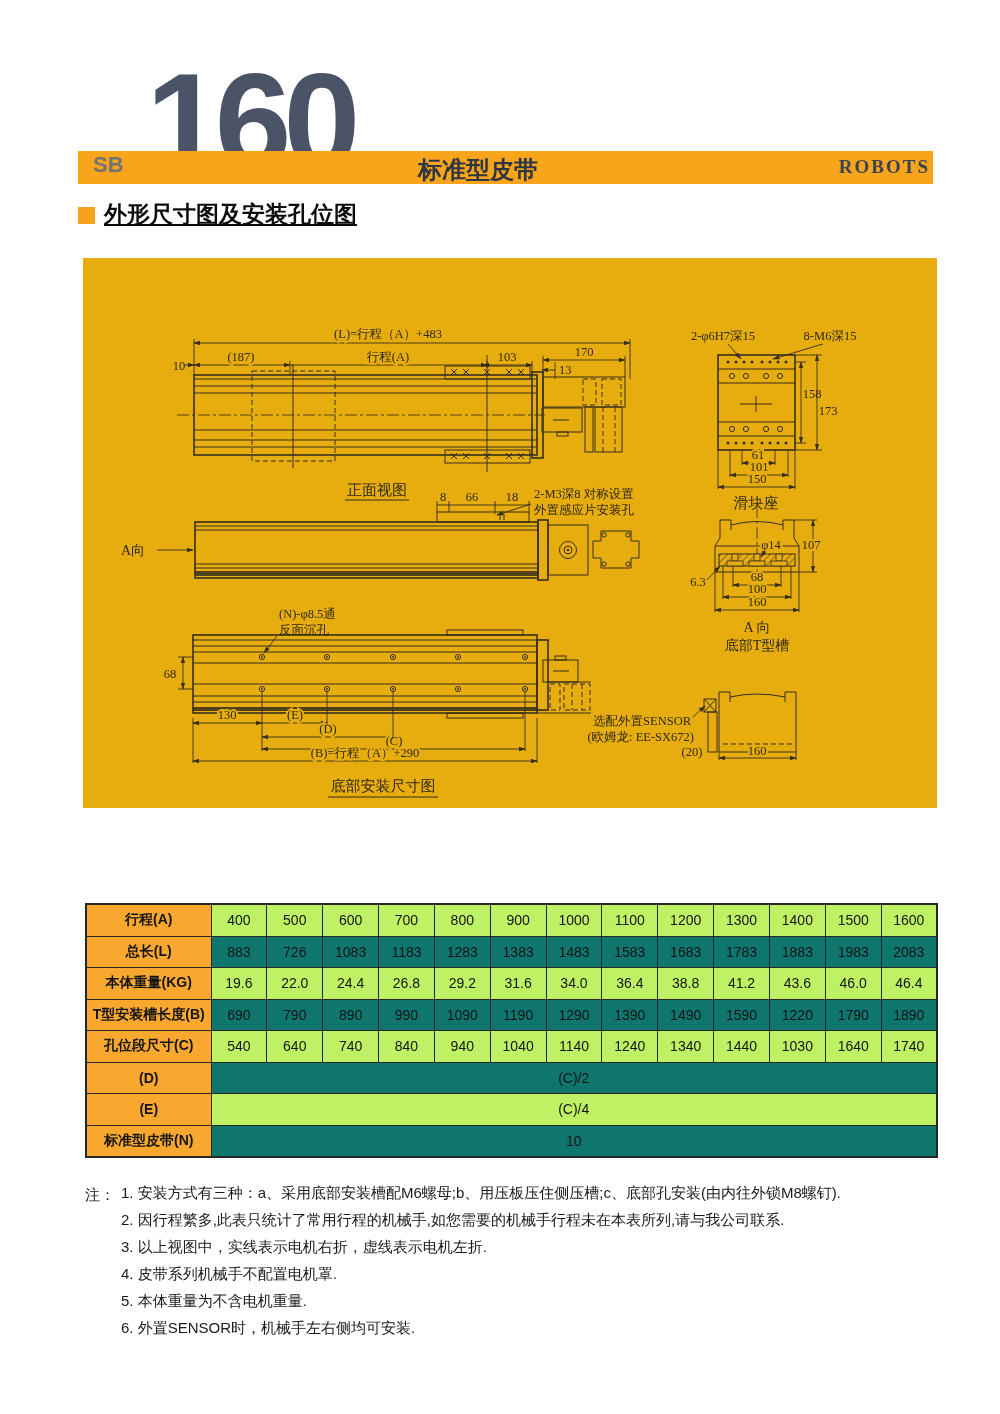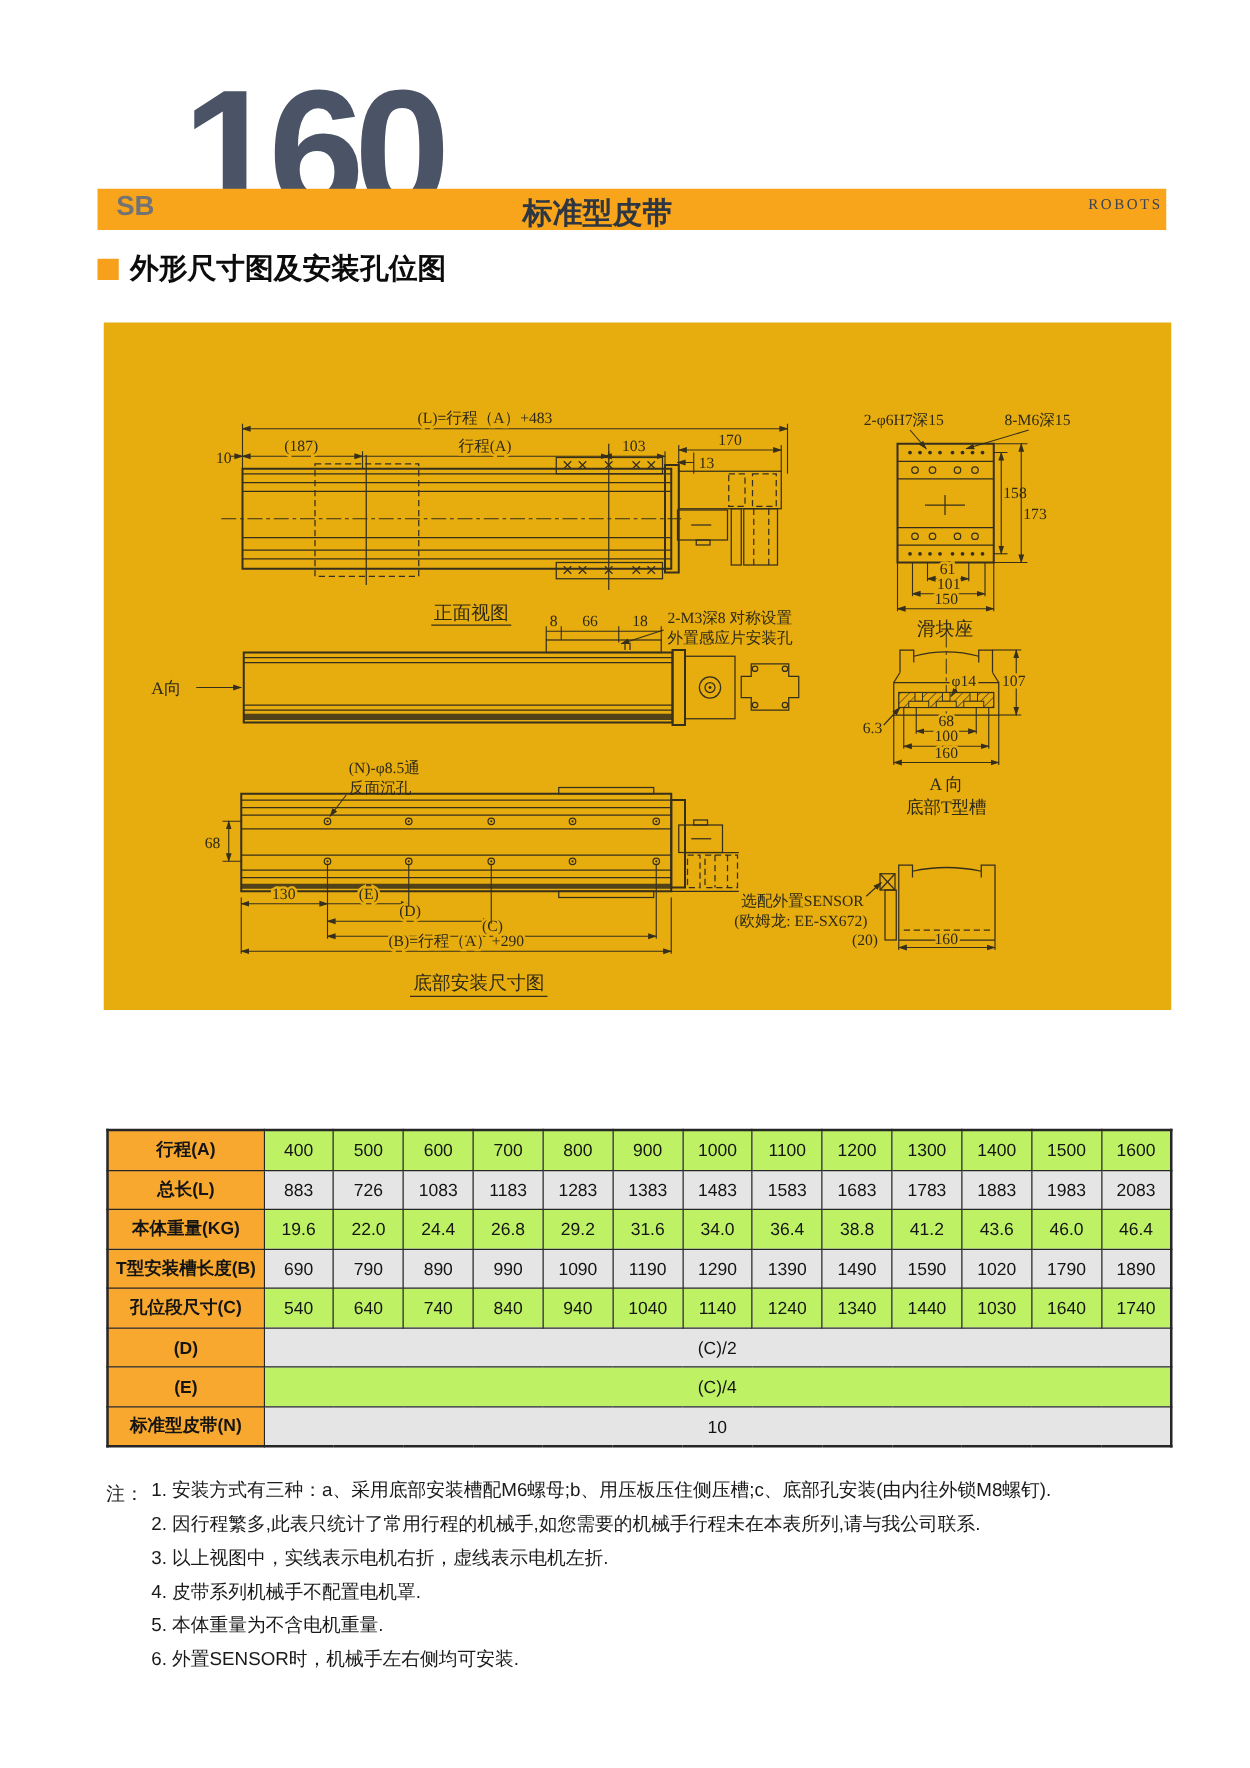--- a/index.html
+++ b/index.html
@@ -5,24 +5,24 @@
   html,body{margin:0;padding:0;background:#ffffff;}
   .page{position:relative;width:1000px;height:1414px;background:#ffffff;overflow:hidden;
         font-family:"Liberation Sans",sans-serif;color:#111;}
   
   .topbar{position:absolute;left:78px;top:151px;width:855px;height:33px;background:#F8A51C;}
   .model-big{position:absolute;left:146px;top:52px;font-size:138px;line-height:1;font-weight:bold;
              letter-spacing:-8px;color:#4A5466;}
   .series{position:absolute;left:93px;top:152px;font-size:22px;font-weight:bold;color:#737373;}
   .subtitle{position:absolute;left:392px;top:154px;font-size:24px;font-weight:bold;color:#2E3642;margin-left:26px;}
   .brand{position:absolute;right:70px;top:156px;font-family:"Liberation Serif",serif;
-         font-weight:normal;font-size:12px;letter-spacing:2px;color:#3A4353;}
+         font-weight:bold;font-size:19px;letter-spacing:2px;color:#3A4353;}
   
   .sec-bullet{position:absolute;left:78px;top:207px;width:17px;height:17px;background:#F6A01C;}
-  .sec-title{position:absolute;left:104px;top:199px;font-size:23px;font-weight:bold;color:#0c0c0c;}
+  .sec-title{position:absolute;left:104px;top:199px;font-size:23px;font-weight:bold;color:#0c0c0c;text-decoration:underline;}
   
   .panel{position:absolute;left:83px;top:258px;width:854px;height:550px;background:#E7AD0F;}
   .panel svg{display:block;width:854px;height:630px;}
   .ln{stroke:#362f1c;stroke-width:1;fill:none;}
   .thk{stroke:#362f1c;stroke-width:1.6;fill:none;}
   .dash{stroke:#362f1c;stroke-width:1;fill:none;stroke-dasharray:5,3;}
   .cl{stroke:#362f1c;stroke-width:0.8;fill:none;stroke-dasharray:12,3,3,3;}
   .dim{stroke:#362f1c;stroke-width:0.9;fill:none;}
   .fillink{fill:#362f1c;stroke:none;}
   text{fill:#2f2a16;font-family:"Liberation Serif","DejaVu Serif",serif;}
@@ -33,21 +33,21 @@
   .mid{text-anchor:middle;}
   .end{text-anchor:end;}
   
   .spec-table{position:absolute;left:85px;top:903px;width:853px;border-collapse:collapse;
               table-layout:fixed;font-size:14px;}
   .spec-table td{border:1.5px solid #262626;text-align:center;height:30.5px;padding:0;
                  font-family:"Liberation Sans",sans-serif;color:#141414;}
   .spec-table{border:2.5px solid #262626;}
   .spec-table td.rowlabel{background:#F8A82E;font-weight:bold;font-size:14px;}
   .spec-table tr.orange td{background:#bef264;}
-  .spec-table tr.white td{background:#e5e5e5;}
+  .spec-table tr.white td{background:#0f766e;}
   .spec-table tr.orange td.rowlabel,.spec-table tr.white td.rowlabel{background:#F8A82E;}
   
   .notes{position:absolute;left:85px;top:1184px;width:870px;font-size:15px;color:#1a1a1a;}
   .note-prefix{position:absolute;left:0;top:2px;}
   .note-item{margin:0 0 9.5px 36px;line-height:17.5px;}
 </style>
 </head>
 <body>
 
 <div class="page">
@@ -435,21 +435,21 @@
           <td>690</td>
           <td>790</td>
           <td>890</td>
           <td>990</td>
           <td>1090</td>
           <td>1190</td>
           <td>1290</td>
           <td>1390</td>
           <td>1490</td>
           <td>1590</td>
-          <td>1020</td>
+          <td>1220</td>
           <td>1790</td>
           <td>1890</td>
         </tr>
         <tr class="orange">
           <td class="rowlabel">孔位段尺寸(C)</td>
           <td>540</td>
           <td>640</td>
           <td>740</td>
           <td>840</td>
           <td>940</td>

